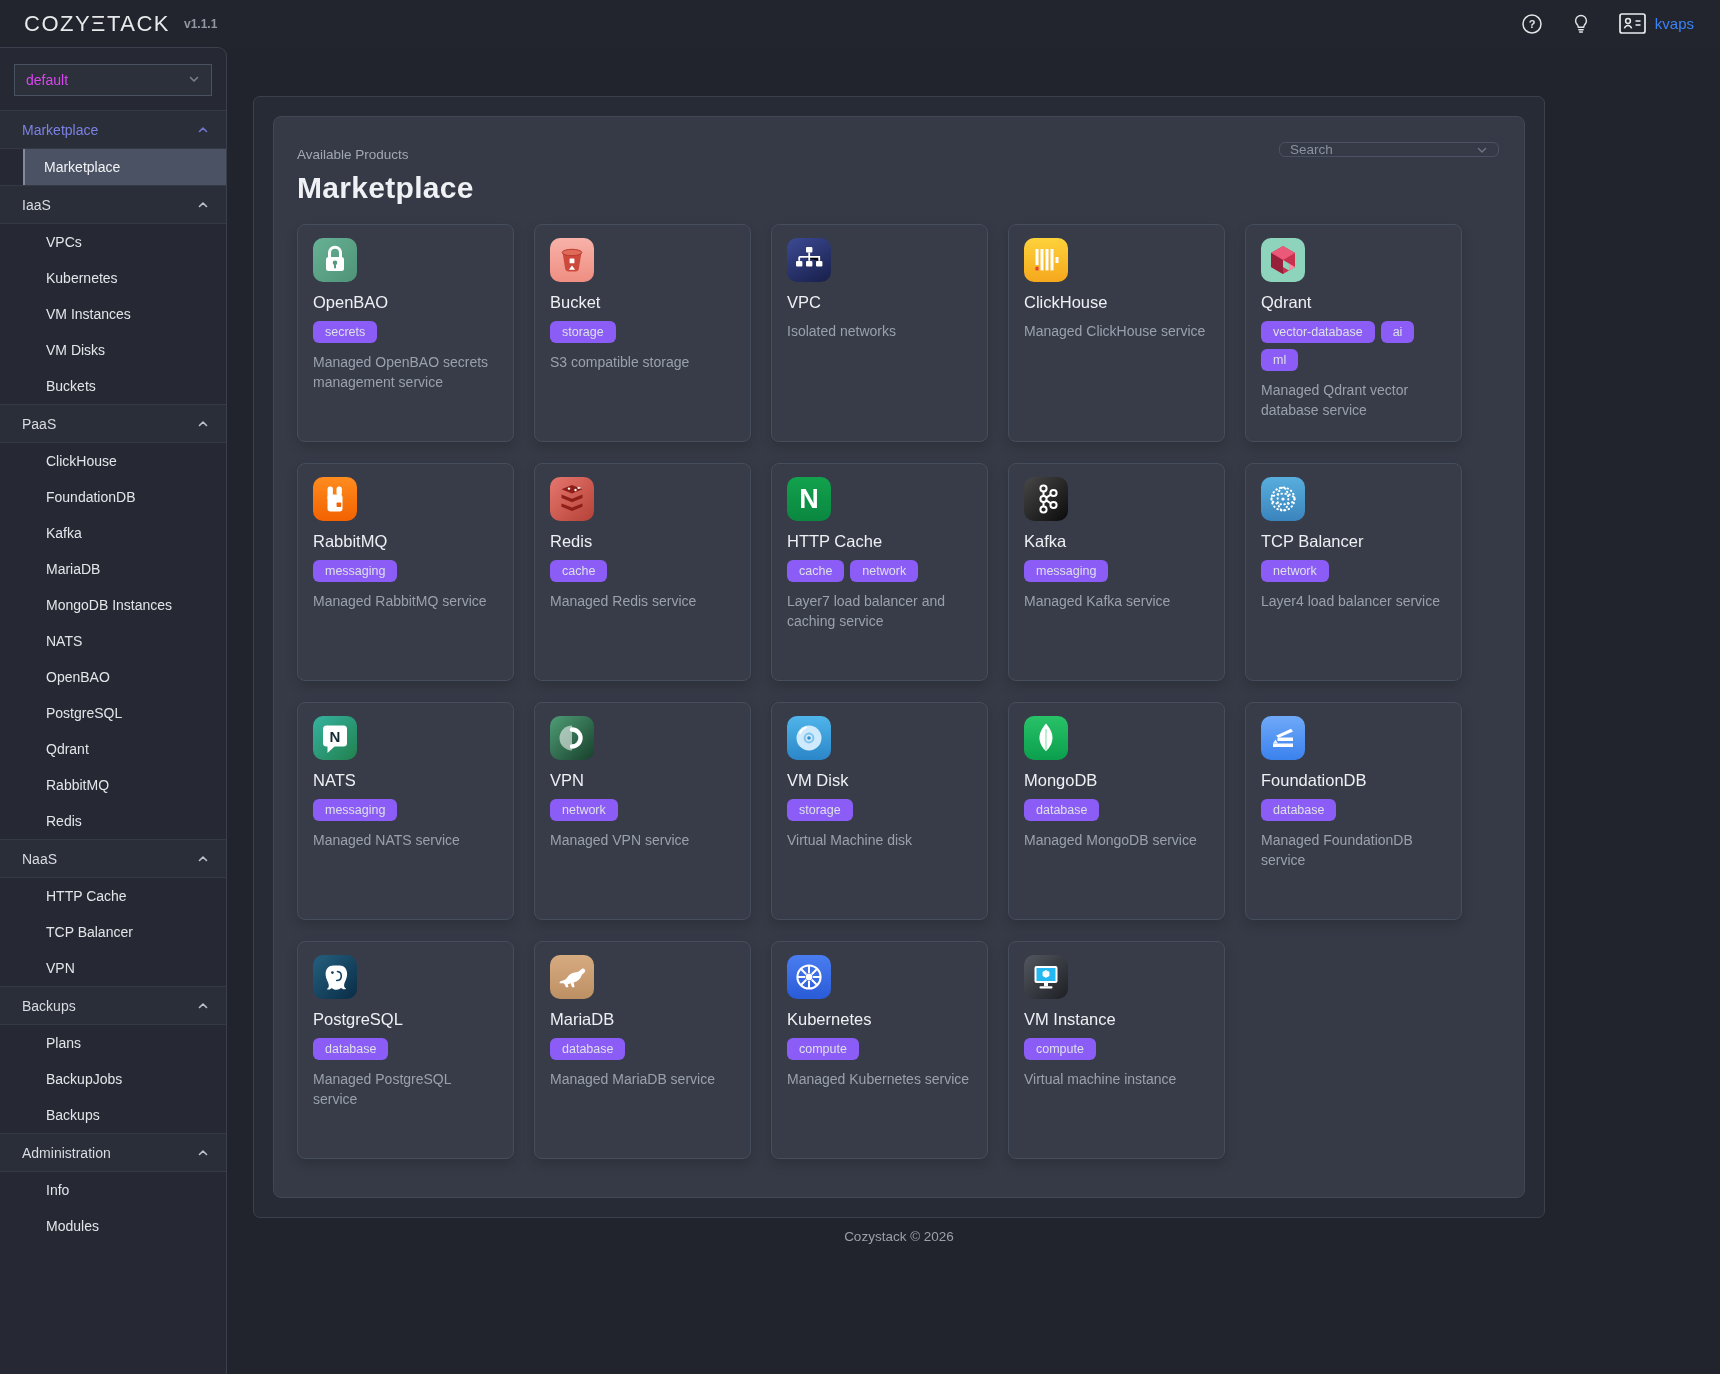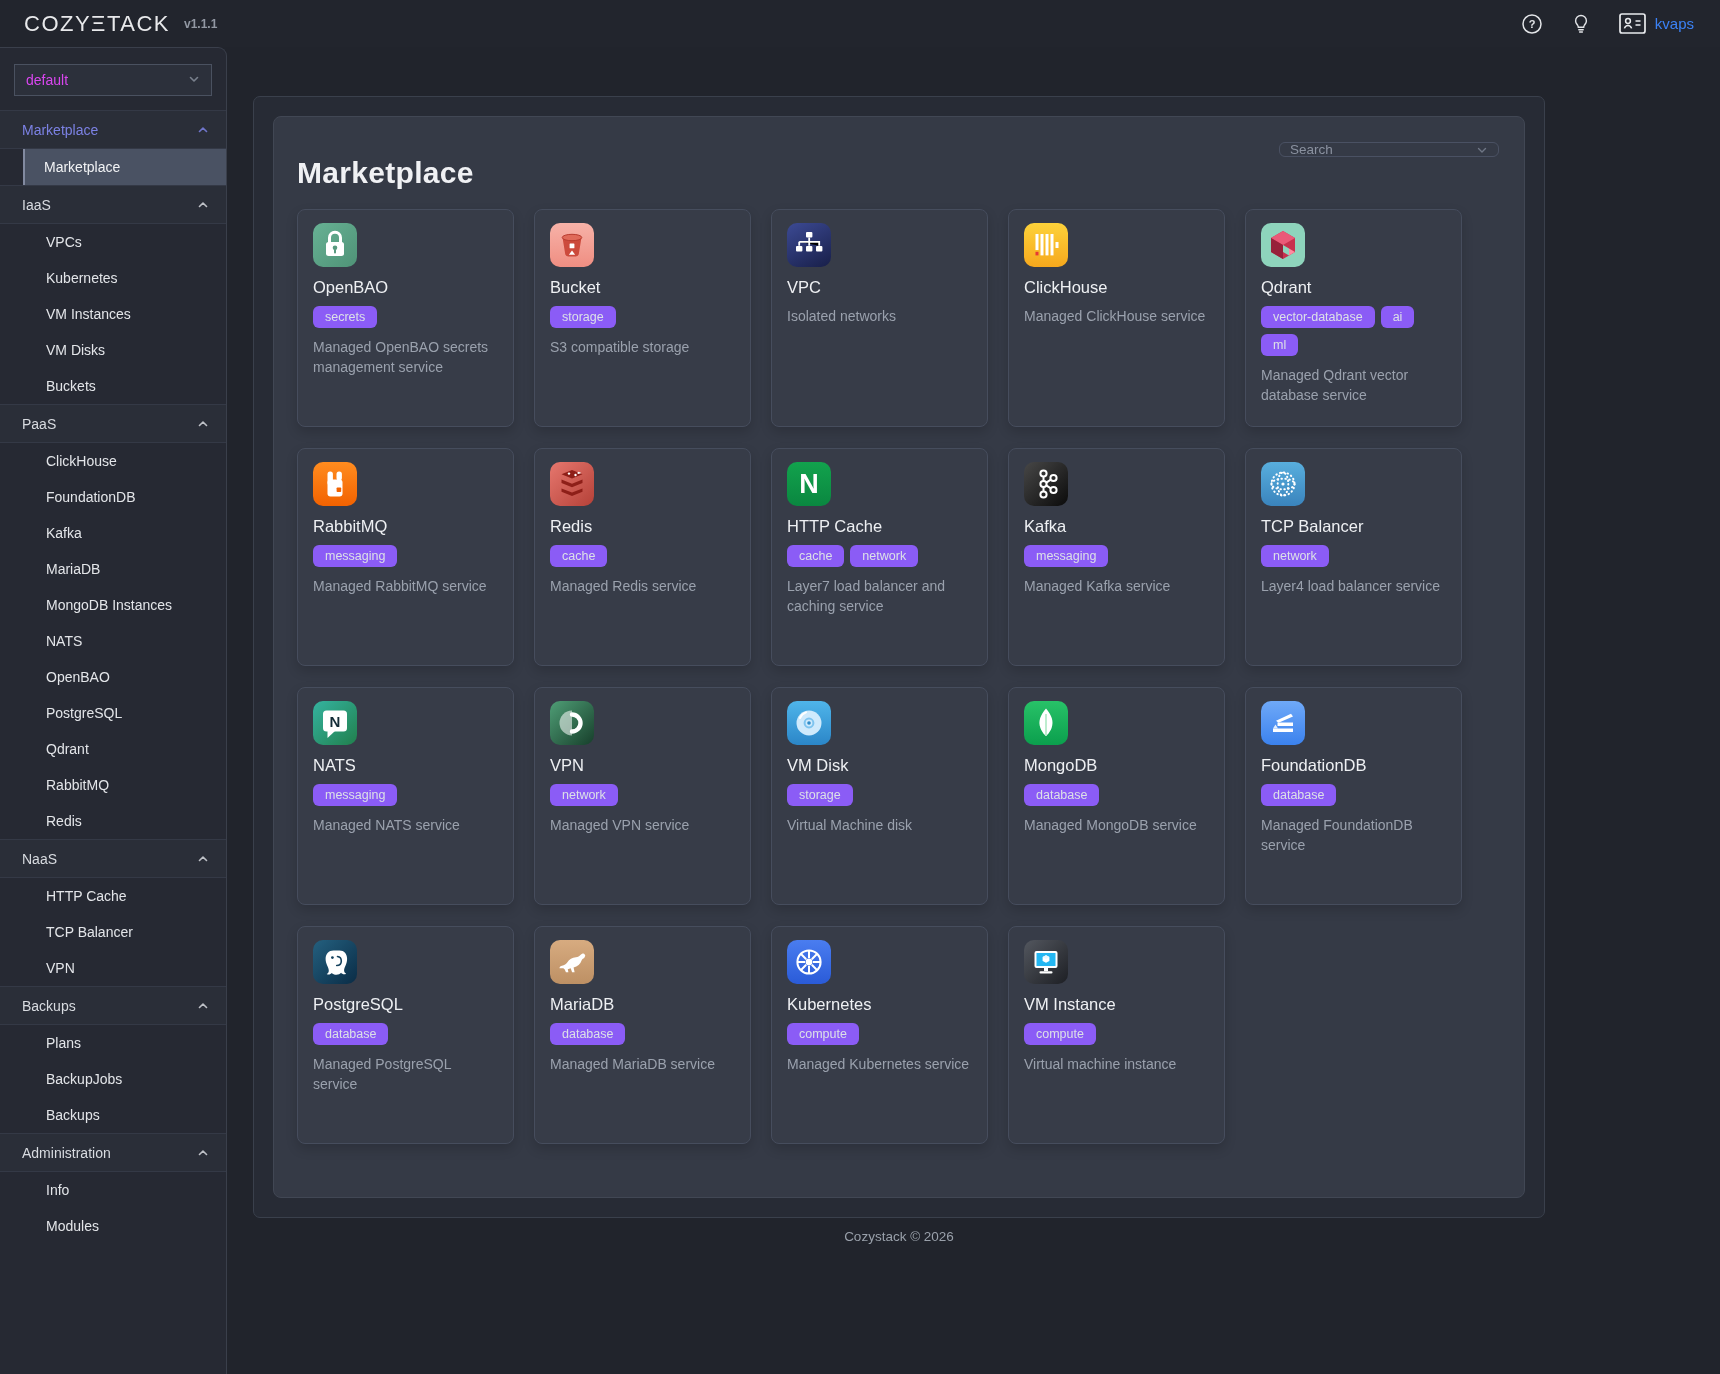--- a/index.html
+++ b/index.html
@@ -185,20 +185,21 @@
       </div>
       <div>
         <div class="side-item">Info</div>
         <div class="side-item">Modules</div>
       </div>
     </div>
 </div>
 
 <div class="main-panel">
   <div class="inner-panel">
+    <div class="eyebrow">Available Products</div>
     <div class="page-title">Marketplace</div>
     <div class="search-box">
       <span>Search</span>
       <span class="chev">
         <svg width="12" height="12" viewBox="0 0 12 12">
             <polyline points="2.5,4.5 6,8 9.5,4.5" fill="none" stroke="currentColor" stroke-width="1.4" stroke-linecap="round" stroke-linejoin="round"></polyline>
           </svg>
       </span>
     </div>
     <div class="cards" id="cards-grid">

